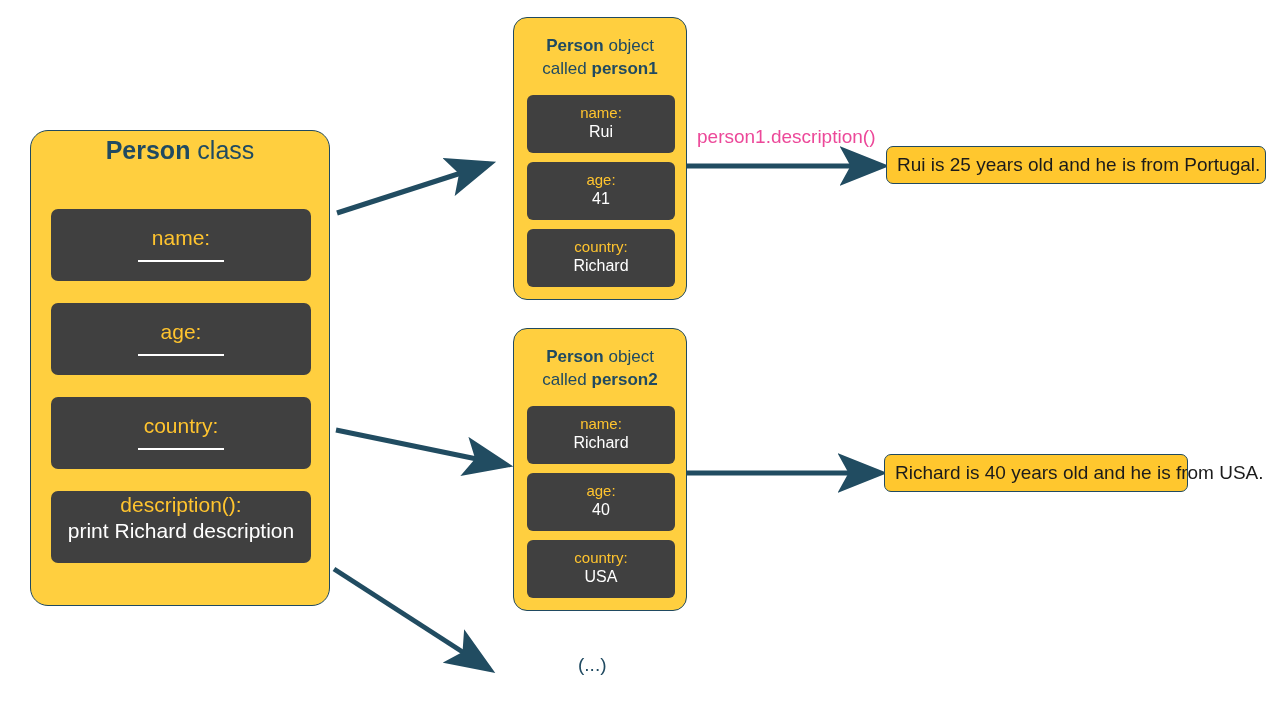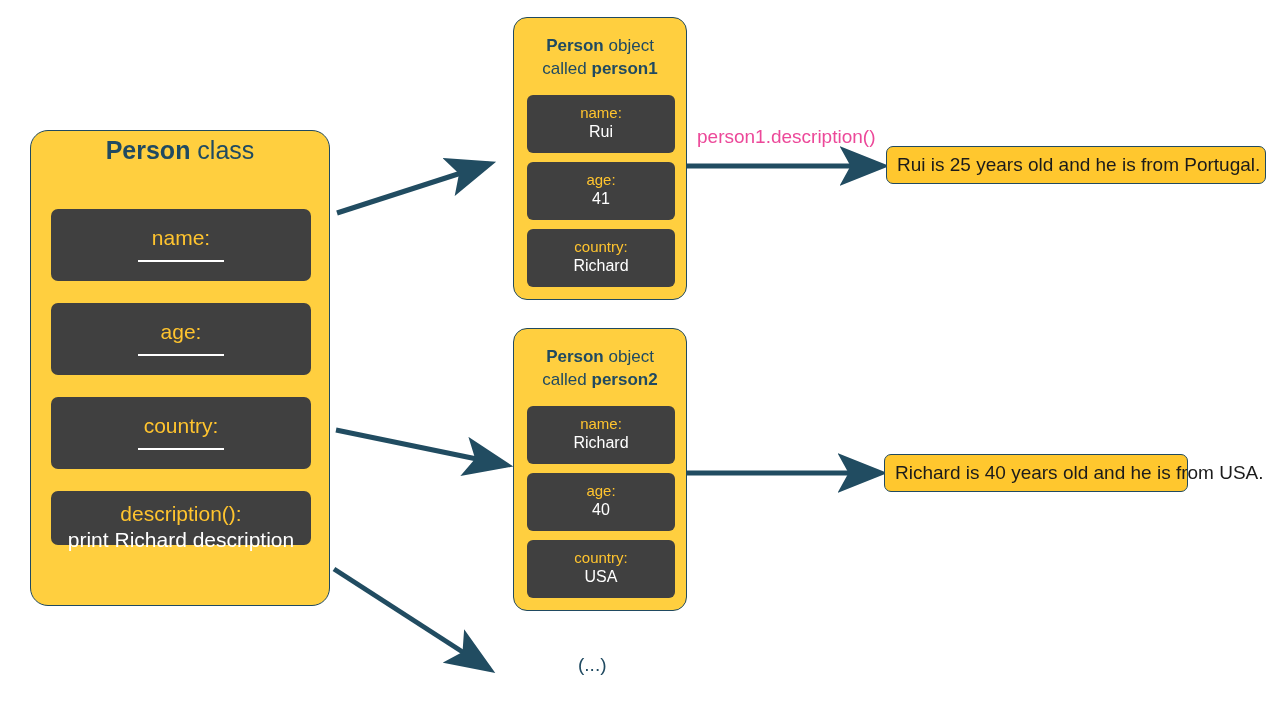--- a/index.html
+++ b/index.html
@@ -84,22 +84,22 @@
   #class-card .slot {
     left: 20px;
     width: 260px;
     font-size: 21px;
   }
   #class-card .slot.attr {
     height: 72px;
     padding-top: 17px;
   }
   #class-card .slot.method {
-    height: 54px;
-    padding-top: 11px;
+    height: 72px;
+    padding-top: 2px;
     font-size: 20px;
   }
   #class-card .slot.method .key { font-size: 21px; margin-bottom: 2px; }
   #class-card .slot.method .val { font-size: 21px; }
 
   #class-slot-name    { top: 78px; }
   #class-slot-age     { top: 172px; }
   #class-slot-country { top: 266px; }
   #class-slot-desc    { top: 360px; }
 

